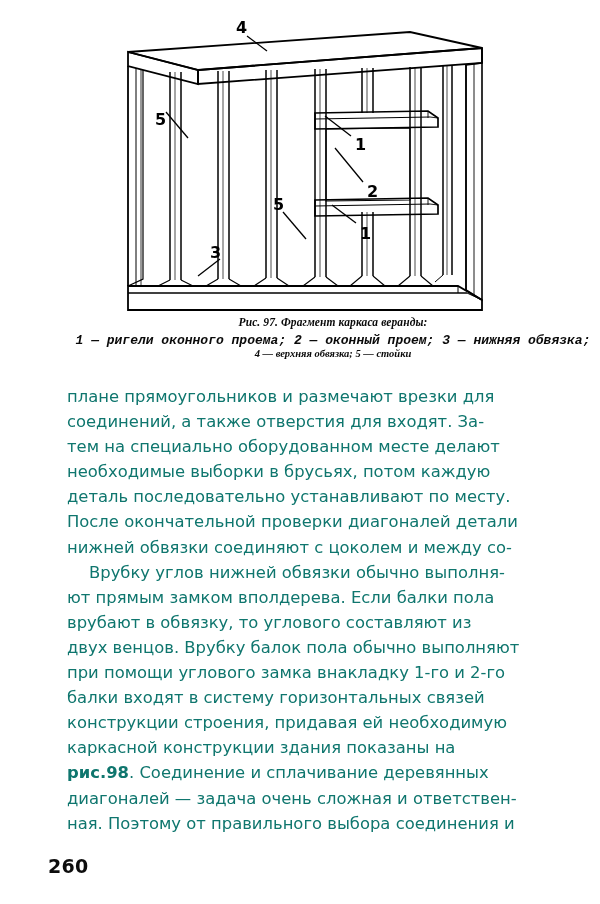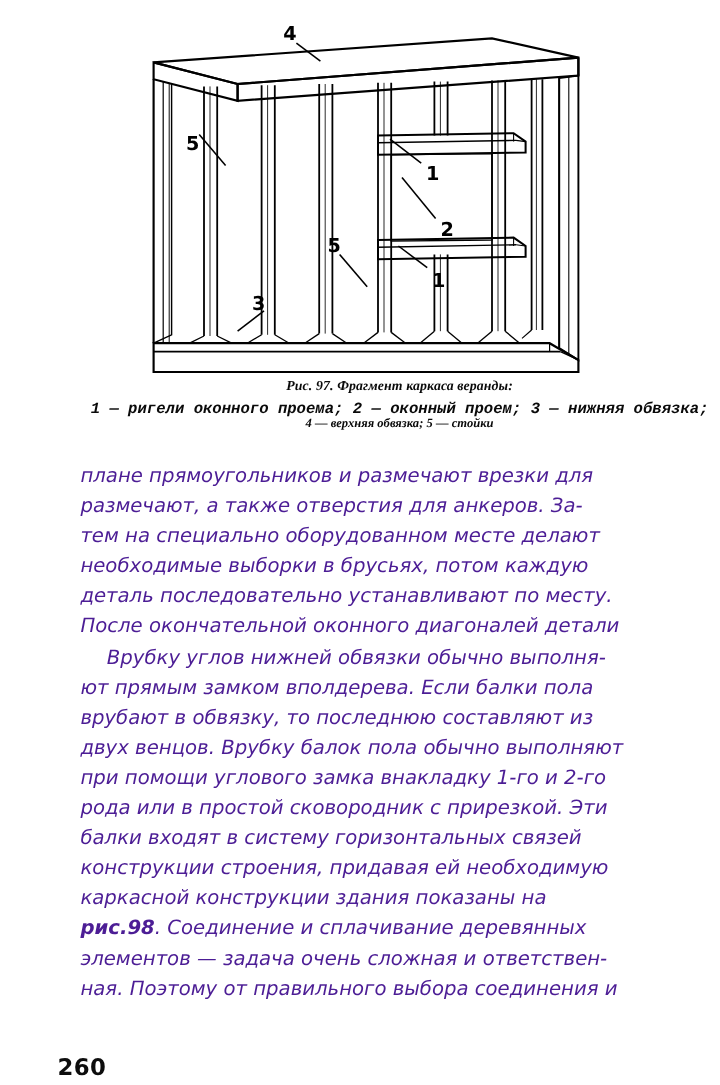--- a/index.html
+++ b/index.html
@@ -67,24 +67,23 @@
   #body-text {
     position: absolute;
     left: 67px;
     top: 384px;
     width: 468px;
   }
   .para {
     margin: 0;
     font-size: 16.4px;
     line-height: 25.1px;
-    color: #4c1d95;
+    color: #0f766e;
     text-align: justify;
     font-family: "DejaVu Sans", sans-serif;
-    font-style: italic;
     -webkit-font-smoothing: none;
   }
   .para .ln {
     display: block;
     white-space: pre;
   }
   .para .ln.just {
     display: flex;
     justify-content: space-between;
     white-space: normal;
@@ -96,21 +95,20 @@
   
   #page-number {
     position: absolute;
     left: 48px;
     top: 855px;
     font-size: 19px;
     font-weight: bold;
     font-family: "DejaVu Sans", sans-serif;
     color: #0d0d0d;
     letter-spacing: 0.3px;
-    margin-top: 24px;
   }
 </style>
 </head>
 <body>
 
 <div id="figure-block">
 
   <div id="figure-drawing">
     <svg viewBox="0 0 390 300" xmlns="http://www.w3.org/2000/svg">
       <g fill="none" stroke="#000000" stroke-width="1.6" stroke-linejoin="miter" stroke-linecap="butt">
@@ -259,67 +257,67 @@
   <div class="fig-caption" id="fig-caption-line3">4 — верхняя обвязка; 5 — стойки</div>
 </div>
 
 <div id="body-text">
 
   <p class="para">
     <span class="ln just">
         <span>плане прямоугольников и размечают врезки для</span>
       </span>
     <span class="ln just">
-        <span>размечают, а также отверстия для анкеров. За-</span>
+        <span>соединений, а также отверстия для входят. За-</span>
       </span>
     <span class="ln just">
         <span>тем на специально оборудованном месте делают</span>
       </span>
     <span class="ln just">
         <span>необходимые выборки в брусьях, потом каждую</span>
       </span>
     <span class="ln just">
         <span>деталь последовательно устанавливают по месту.</span>
       </span>
     <span class="ln just">
-        <span>После окончательной оконного диагоналей детали</span>
+        <span>После окончательной проверки диагоналей детали</span>
+      </span>
+    <span class="ln just">
+        <span>нижней обвязки соединяют с цоколем и между со-</span>
       </span>
   </p>
 
   <p class="para">
     <span class="ln"><span class="indent"></span><span>Врубку углов нижней обвязки обычно выполня-</span></span>
     <span class="ln just">
         <span>ют прямым замком вполдерева. Если балки пола</span>
       </span>
     <span class="ln just">
-        <span>врубают в обвязку, то последнюю составляют из</span>
+        <span>врубают в обвязку, то углового составляют из</span>
       </span>
     <span class="ln just">
         <span>двух венцов. Врубку балок пола обычно выполняют</span>
       </span>
     <span class="ln just">
         <span>при помощи углового замка внакладку 1-го и 2-го</span>
-      </span>
-    <span class="ln just">
-        <span>рода или в простой сковородник с прирезкой. Эти</span>
       </span>
     <span class="ln just">
         <span>балки входят в систему горизонтальных связей</span>
       </span>
     <span class="ln just">
         <span>конструкции строения, придавая ей необходимую</span>
       </span>
     <span class="ln just">
       <span>каркасной конструкции здания показаны на</span>
     </span>
     <span class="ln just">
       <span><span class="bold">рис.98</span><span>. Соединение и сплачивание деревянных</span></span>
     </span>
     <span class="ln just">
-        <span>элементов — задача очень сложная и ответствен-</span>
+        <span>диагоналей — задача очень сложная и ответствен-</span>
       </span>
     <span class="ln just">
         <span>ная. Поэтому от правильного выбора соединения и</span>
       </span>
   </p>
 </div>
 
 <div id="page-number">260</div>
 
 </body></html>

